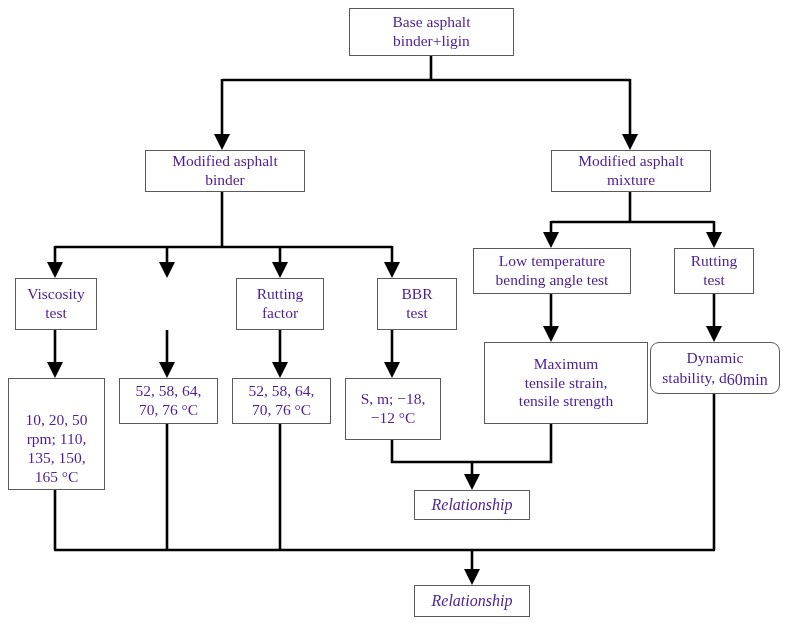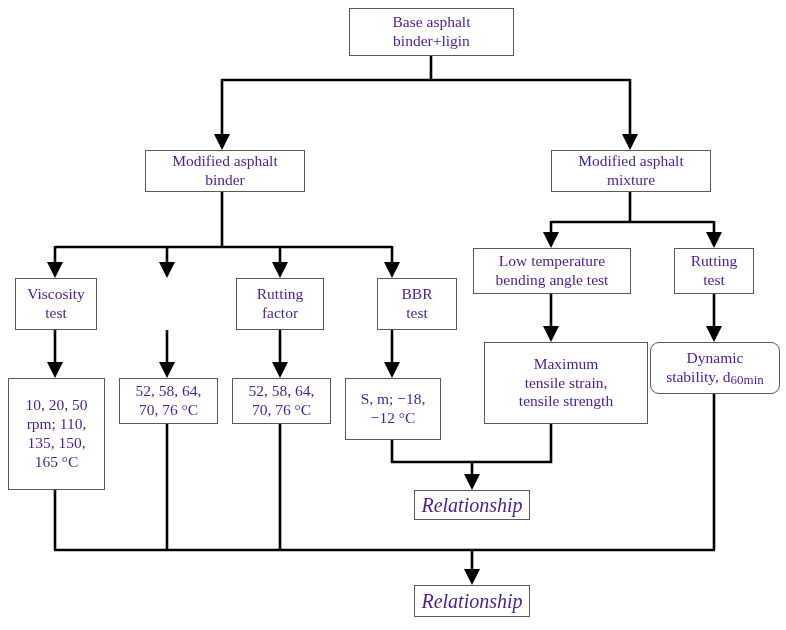--- a/index.html
+++ b/index.html
@@ -24,36 +24,36 @@
     align-items: center;
     justify-content: center;
     text-align: center;
     color: #4c1d95;
     font-size: 15.5px;
     line-height: 1.22;
     padding: 2px 4px;
     z-index: 3;
   }
   .node .txt { display: block; white-space: pre-line; }
-  .node.rel { font-style: italic; font-size: 20px; }
+  .node.rel { font-style: italic; font-size: 16px; }
   svg#wires {
     position: absolute;
     left: 0; top: 0;
     width: 786px;
     height: 630px;
     z-index: 1;
   }
   svg#wires line, svg#wires polyline, svg#wires path {
     stroke: #000000;
     stroke-width: 2.6;
     fill: none;
     stroke-linecap: butt;
     stroke-linejoin: miter;
   }
-  .sub { font-size: 13px; vertical-align: baseline; position: relative; top: 2px; }
+  .sub { font-size: 16px; vertical-align: baseline; position: relative; top: 2px; }
 </style>
 </head>
 <body>
 
 <div id="canvas">
 
   <svg id="wires" viewBox="0 0 786 630">
 
     <line x1="431" y1="56" x2="431" y2="80"></line>
     <line x1="222" y1="80" x2="630" y2="80"></line>
@@ -137,21 +137,21 @@
 
   <div class="node" style="left:473px; top:248px; width:158px; height:46px;">
     <span class="txt">Low temperature
 bending angle test</span>
   </div>
   <div class="node" style="left:674px; top:248px; width:80px; height:46px;">
     <span class="txt">Rutting
 test</span>
   </div>
 
-  <div class="node" style="left:8px; top:378px; width:97px; height:112px;">
+  <div class="node" style="left:8px; top:378px; width:97px; height:112px;align-items:flex-end;">
     <span class="txt">10, 20, 50
 rpm; 110,
 135, 150,
 165 °C</span>
   </div>
   <div class="node" style="left:119px; top:378px; width:99px; height:46px;">
     <span class="txt">52, 58, 64,
 70, 76 °C</span>
   </div>
   <div class="node" style="left:232px; top:378px; width:99px; height:46px;">

